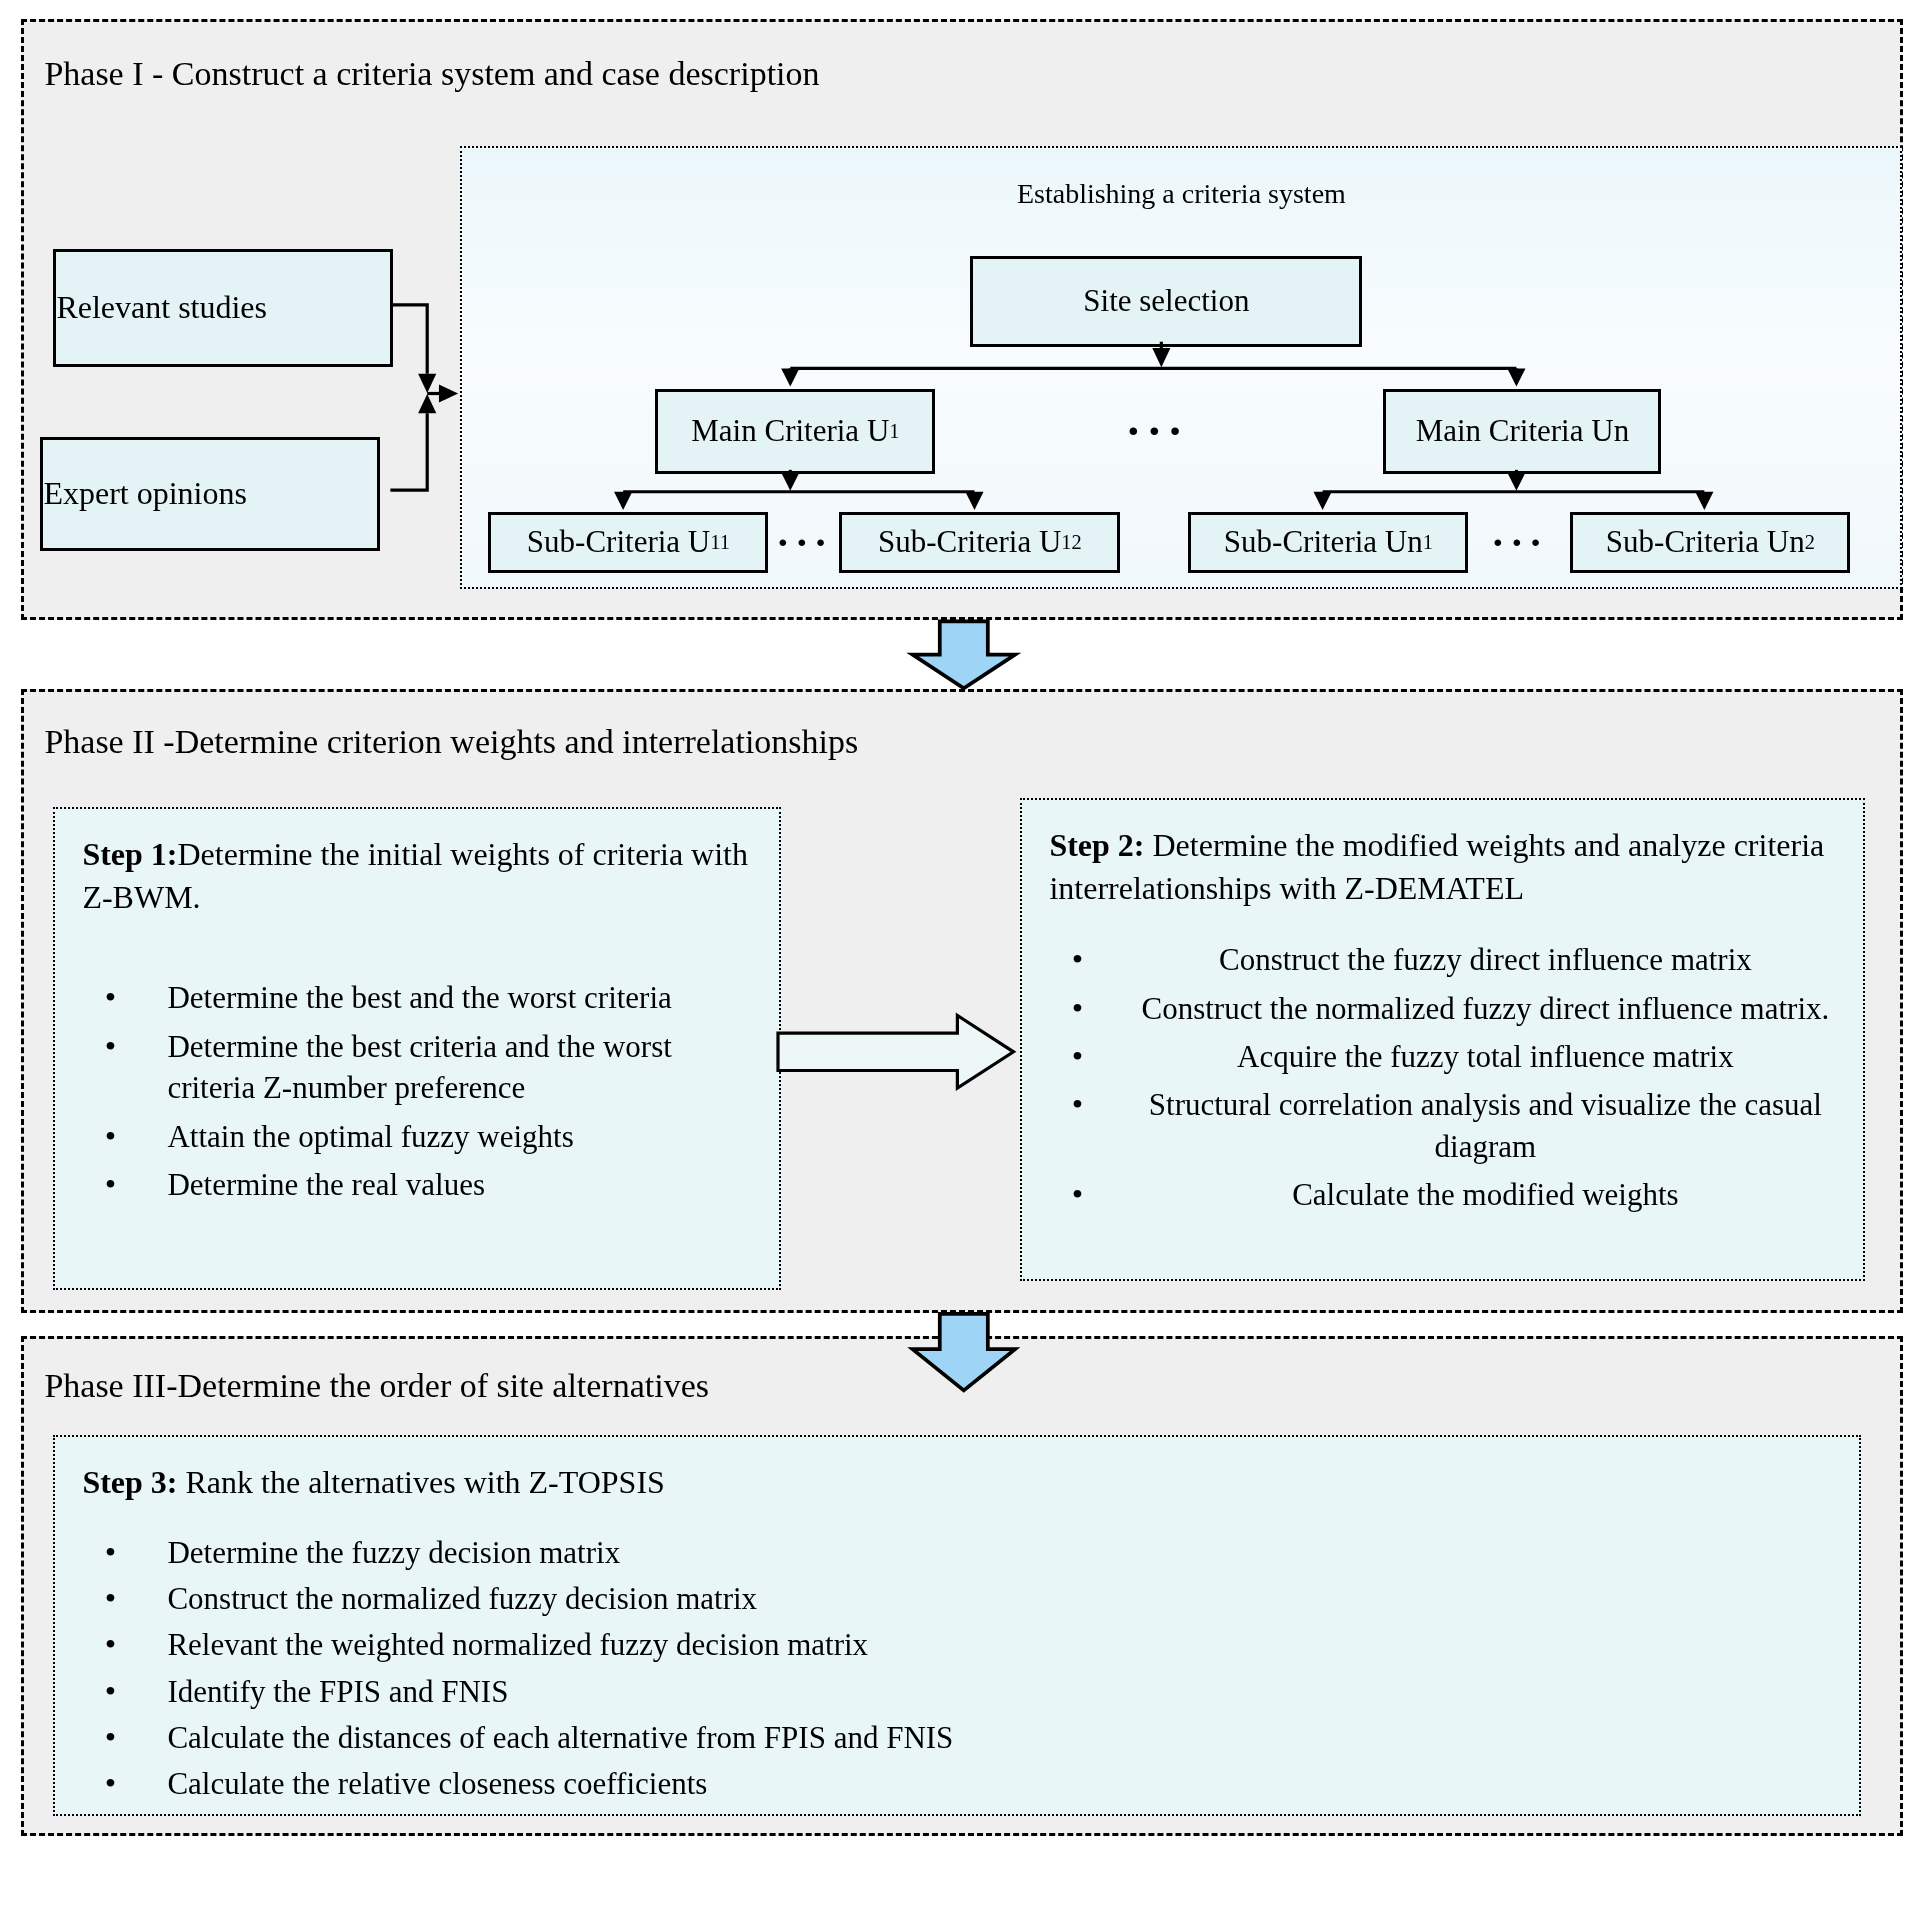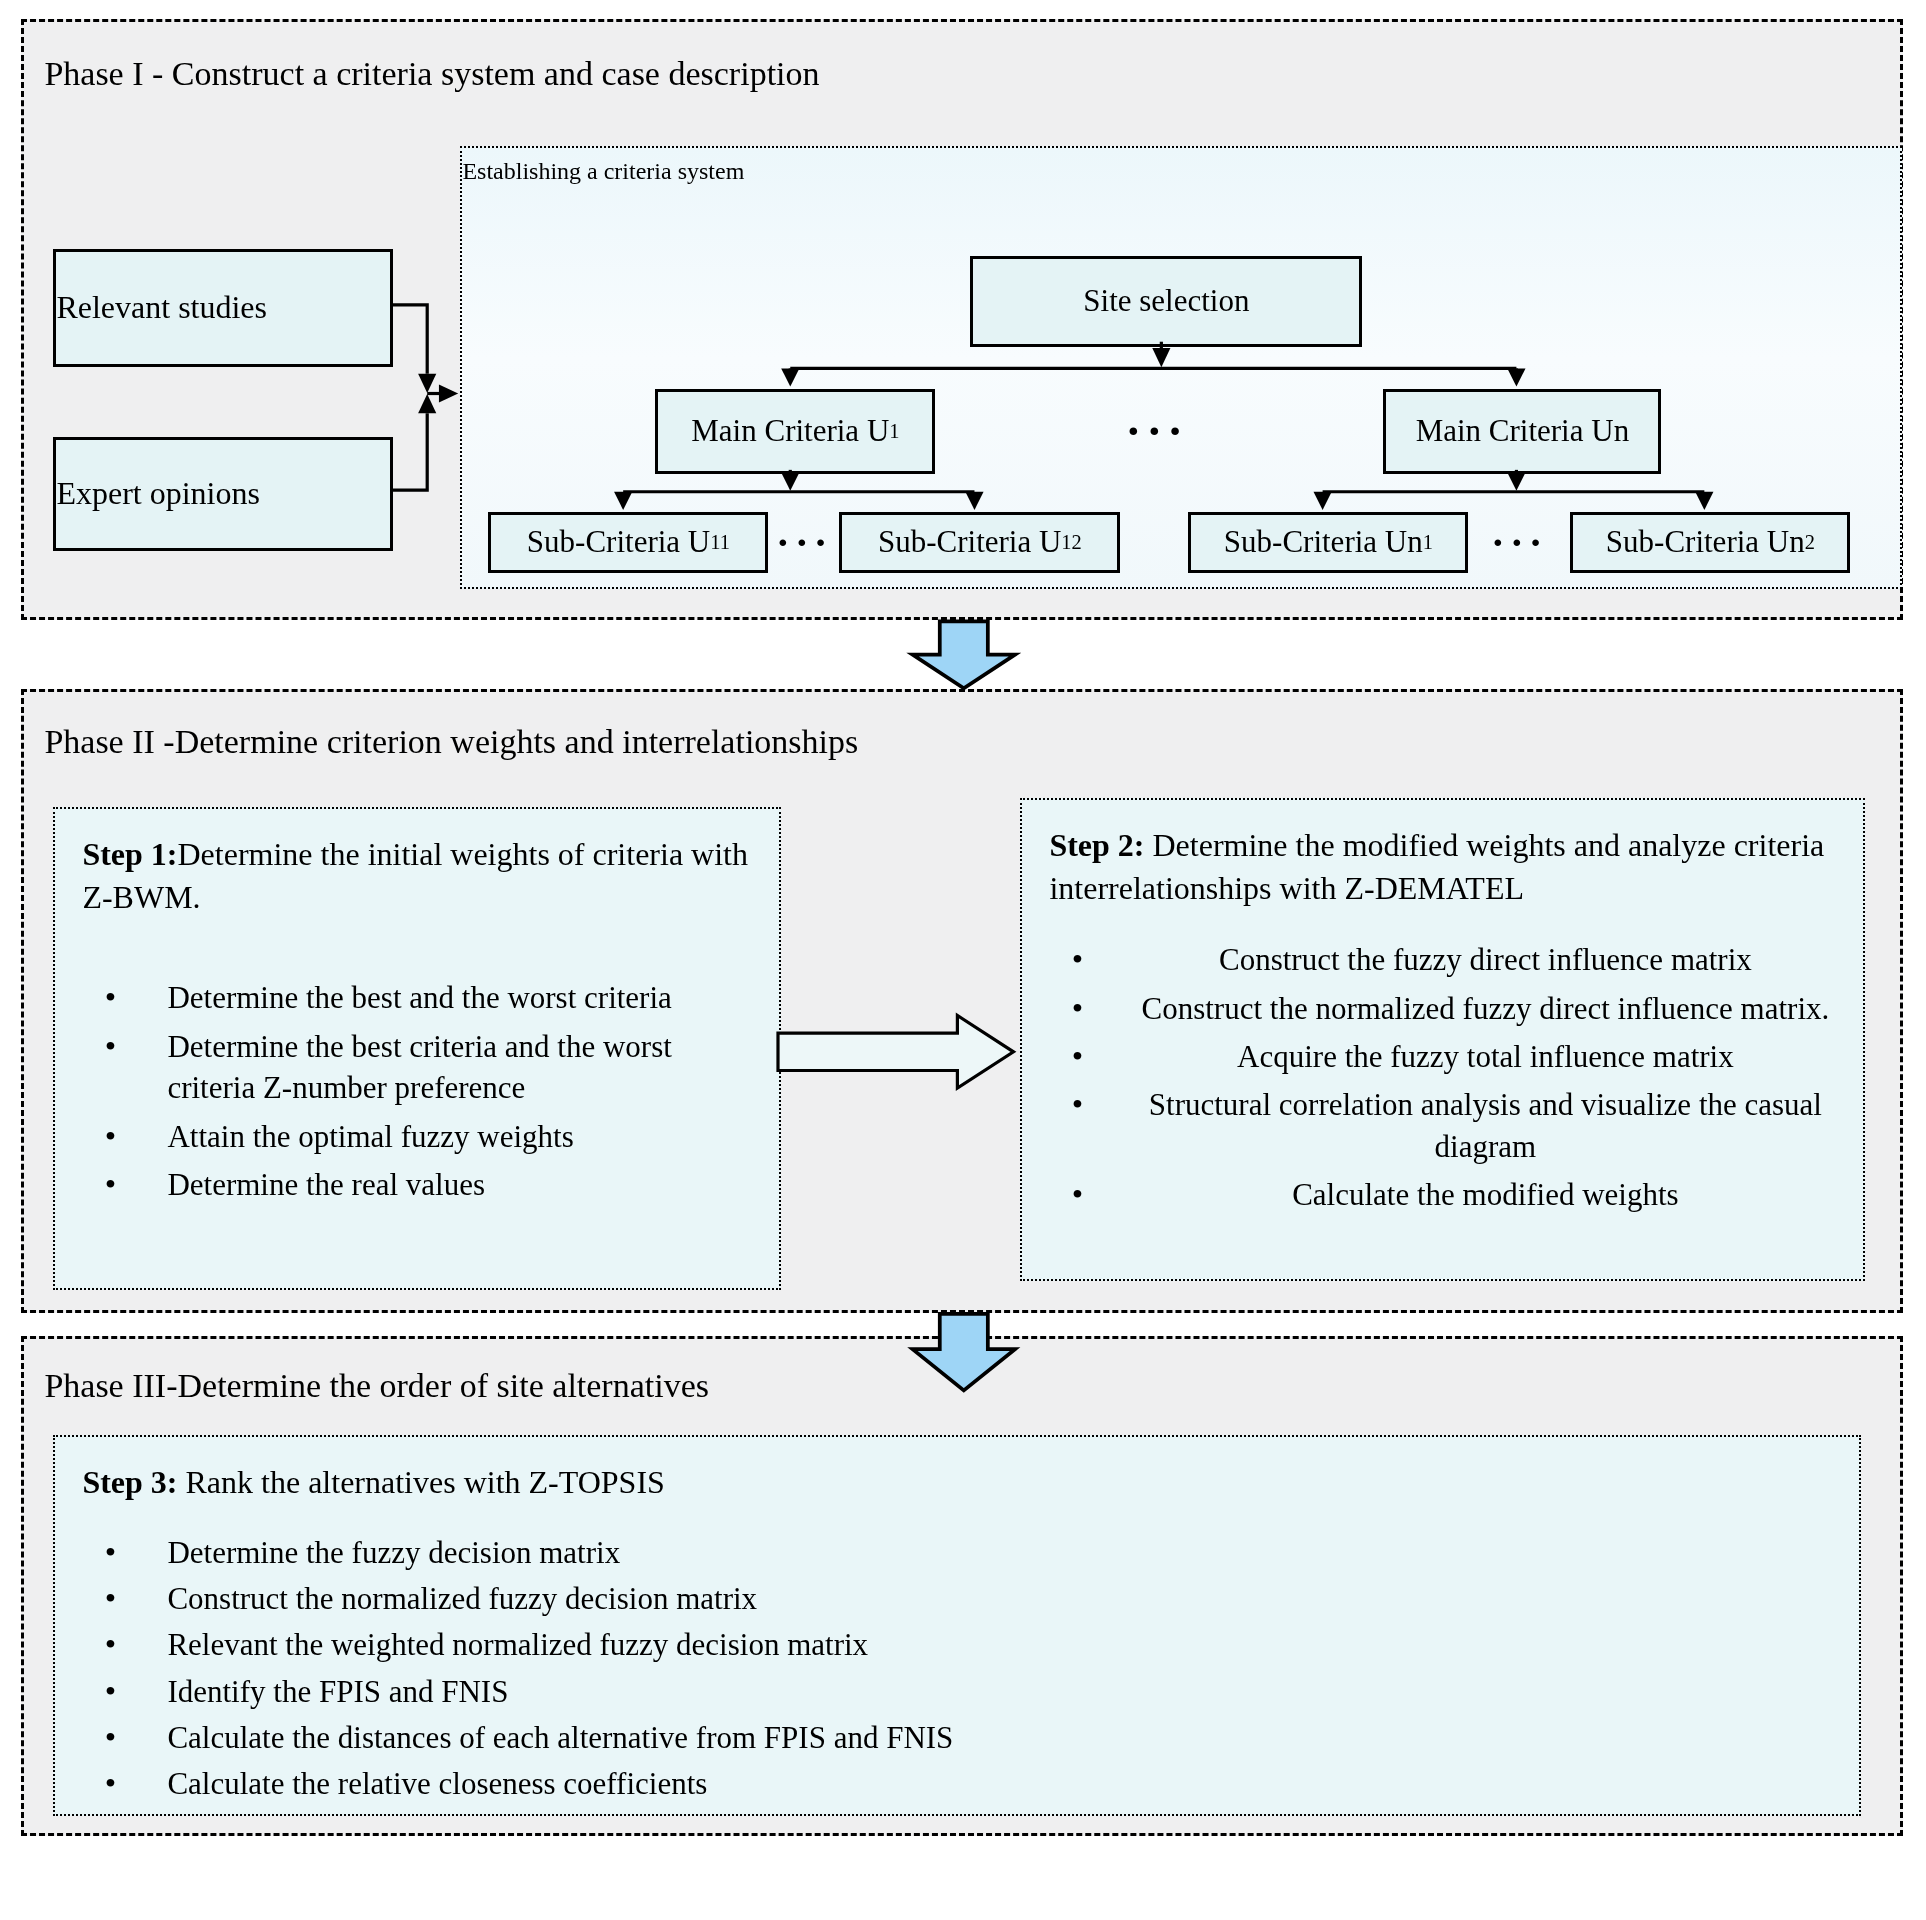--- a/index.html
+++ b/index.html
@@ -22,28 +22,28 @@
   .phase1 .phase-title { top:33px; }
   .phase2 .phase-title { top:31px; }
   .phase3 .phase-title { top:28px; }
 
   .src-box {
     position:absolute; background:#e4f3f5; border:3.7px solid #000; box-sizing:border-box;
     display:flex; align-items:center; 
     font-size:32px; white-space:nowrap;
   }
   .relevant { left:29px; top:227px; width:340px; height:118px; }
-  .expert   { left:29px; top:415px; width:340px; height:114px; }
+  .expert   { left:16px; top:415px; width:340px; height:114px; }
 
   .tree-panel {
     position:absolute; left:436px; top:124px; width:1442px; height:443px;
     border:2.7px dotted #000; box-sizing:border-box;
     background:linear-gradient(180deg,#ecf7fb 0%,#f8fcfe 48%,#f1f8fb 100%);
   }
-  .tree-title { position:absolute; left:0; top:10px; width:100%; font-size:24px; }
+  .tree-title { position:absolute; left:0; top:30px; width:100%; text-align:center; font-size:28px; }
 
   .node {
     position:absolute; background:#e4f3f5; border:3.7px solid #000; box-sizing:border-box;
     display:flex; align-items:baseline; justify-content:center;
     font-size:31px; white-space:nowrap; flex-wrap:nowrap;
   }
   .node span { display:inline-block; }
   .sm { font-size:0.66em; }
   
   .n-site  { left:508px;  top:108px; width:392px; height:91px; align-items:center; }

